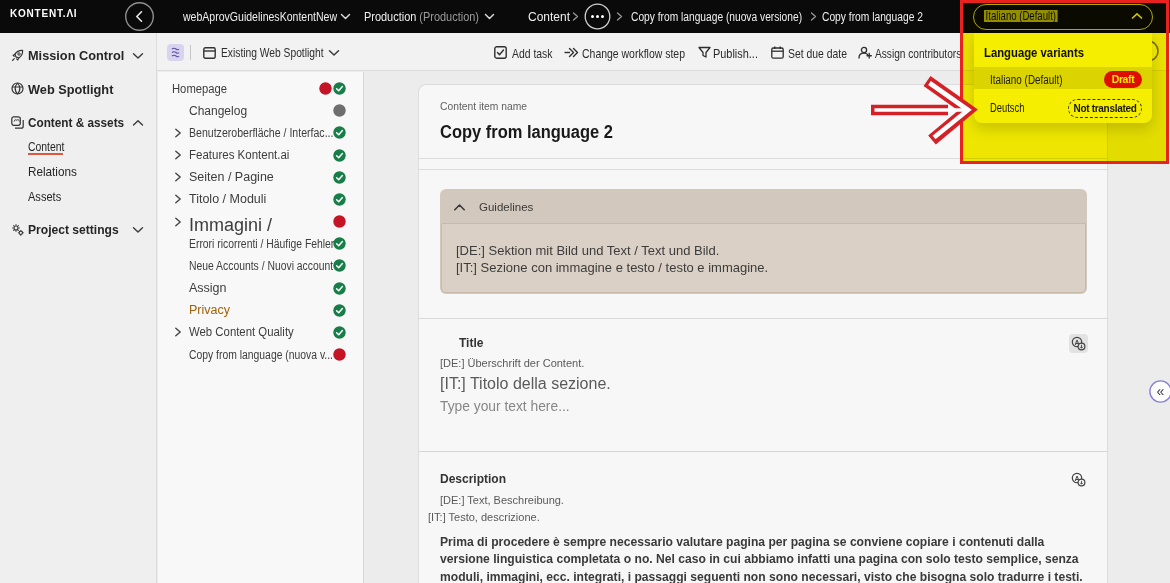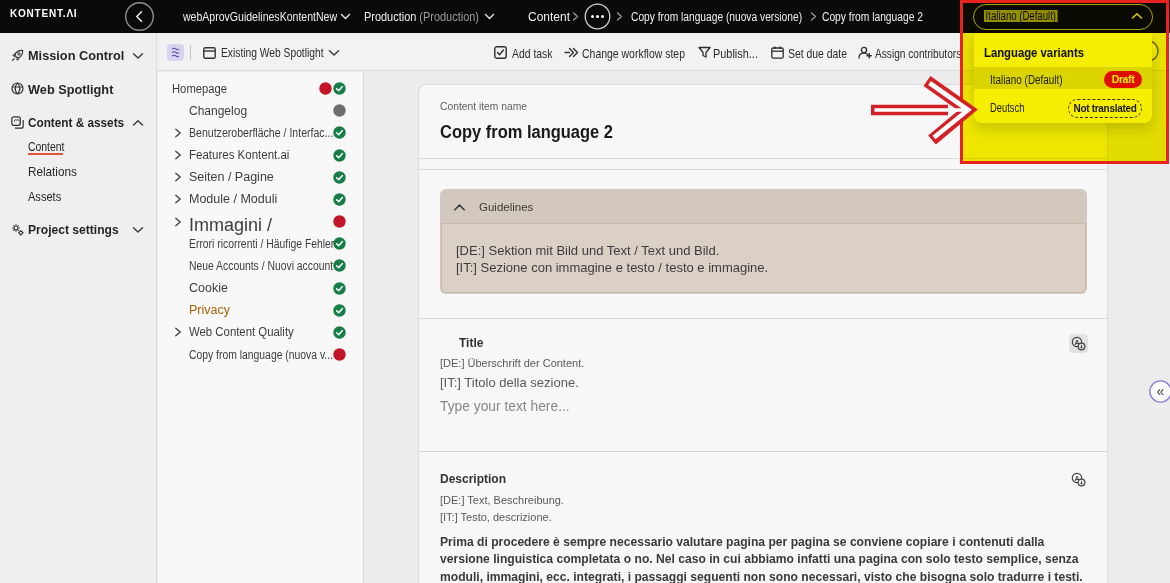--- a/index.html
+++ b/index.html
@@ -173,21 +173,21 @@
       <polyline points="1.8,1.2 6.2,5 1.8,8.8" fill="none" stroke="#444" stroke-width="1.4" stroke-linecap="round" stroke-linejoin="round"></polyline>
     </svg>
     <div class="abs row" style="left:189px;top:170.18px;font-size:12.5px;color:#3d3d3d;transform:scaleX(1);transform-origin:0 50%;">Seiten / Pagine</div>
     <svg class="abs" style="left:333px;top:170.68px" width="13" height="13" viewBox="0 0 13 13">
       <circle cx="6.5" cy="6.5" r="6.2" fill="#177e48"></circle>
       <polyline points="3.6,6.7 5.7,8.8 9.4,4.6" fill="none" stroke="#fff" stroke-width="1.5" stroke-linecap="round" stroke-linejoin="round"></polyline>
     </svg>
     <svg class="abs" style="left:174px;top:194.35000000000002px" width="8" height="10" viewBox="0 0 8 10">
       <polyline points="1.8,1.2 6.2,5 1.8,8.8" fill="none" stroke="#444" stroke-width="1.4" stroke-linecap="round" stroke-linejoin="round"></polyline>
     </svg>
-    <div class="abs row" style="left:189px;top:192.35000000000002px;font-size:12.5px;color:#3d3d3d;transform:scaleX(1);transform-origin:0 50%;">Module / Moduli</div>
+    <div class="abs row" style="left:189px;top:192.35000000000002px;font-size:12.5px;color:#3d3d3d;transform:scaleX(1);transform-origin:0 50%;">Titolo / Moduli</div>
     <svg class="abs" style="left:333px;top:192.85000000000002px" width="13" height="13" viewBox="0 0 13 13">
       <circle cx="6.5" cy="6.5" r="6.2" fill="#177e48"></circle>
       <polyline points="3.6,6.7 5.7,8.8 9.4,4.6" fill="none" stroke="#fff" stroke-width="1.5" stroke-linecap="round" stroke-linejoin="round"></polyline>
     </svg>
     <svg class="abs" style="left:174px;top:216.52px" width="8" height="10" viewBox="0 0 8 10">
       <polyline points="1.8,1.2 6.2,5 1.8,8.8" fill="none" stroke="#444" stroke-width="1.4" stroke-linecap="round" stroke-linejoin="round"></polyline>
     </svg>
     <div class="abs row" style="left:189px;top:214.52px;font-size:18px;color:#3d3d3d;transform:scaleX(1);transform-origin:0 50%;">Immagini /</div>
     <svg class="abs" style="left:333px;top:215.02px" width="13" height="13" viewBox="0 0 13 13">
       <circle cx="6.5" cy="6.5" r="6.2" fill="#c41425"></circle>
@@ -195,21 +195,21 @@
     <div class="abs row" style="left:189px;top:236.69px;font-size:12.5px;color:#3d3d3d;transform:scaleX(0.83);transform-origin:0 50%;">Errori ricorrenti / Häufige Fehler</div>
     <svg class="abs" style="left:333px;top:237.19px" width="13" height="13" viewBox="0 0 13 13">
       <circle cx="6.5" cy="6.5" r="6.2" fill="#177e48"></circle>
       <polyline points="3.6,6.7 5.7,8.8 9.4,4.6" fill="none" stroke="#fff" stroke-width="1.5" stroke-linecap="round" stroke-linejoin="round"></polyline>
     </svg>
     <div class="abs row" style="left:189px;top:258.86px;font-size:12.5px;color:#3d3d3d;transform:scaleX(0.83);transform-origin:0 50%;">Neue Accounts / Nuovi account</div>
     <svg class="abs" style="left:333px;top:259.36px" width="13" height="13" viewBox="0 0 13 13">
       <circle cx="6.5" cy="6.5" r="6.2" fill="#177e48"></circle>
       <polyline points="3.6,6.7 5.7,8.8 9.4,4.6" fill="none" stroke="#fff" stroke-width="1.5" stroke-linecap="round" stroke-linejoin="round"></polyline>
     </svg>
-    <div class="abs row" style="left:189px;top:281.03000000000003px;font-size:12.5px;color:#3d3d3d;transform:scaleX(1);transform-origin:0 50%;">Cookie</div>
+    <div class="abs row" style="left:189px;top:281.03000000000003px;font-size:12.5px;color:#3d3d3d;transform:scaleX(1);transform-origin:0 50%;">Assign</div>
     <svg class="abs" style="left:333px;top:281.53000000000003px" width="13" height="13" viewBox="0 0 13 13">
       <circle cx="6.5" cy="6.5" r="6.2" fill="#177e48"></circle>
       <polyline points="3.6,6.7 5.7,8.8 9.4,4.6" fill="none" stroke="#fff" stroke-width="1.5" stroke-linecap="round" stroke-linejoin="round"></polyline>
     </svg>
     <div class="abs row" style="left:189px;top:303.20000000000005px;font-size:12.5px;color:#a16207;transform:scaleX(1);transform-origin:0 50%;">Privacy</div>
     <svg class="abs" style="left:333px;top:303.70000000000005px" width="13" height="13" viewBox="0 0 13 13">
       <circle cx="6.5" cy="6.5" r="6.2" fill="#177e48"></circle>
       <polyline points="3.6,6.7 5.7,8.8 9.4,4.6" fill="none" stroke="#fff" stroke-width="1.5" stroke-linecap="round" stroke-linejoin="round"></polyline>
     </svg>
     <svg class="abs" style="left:174px;top:327.37px" width="8" height="10" viewBox="0 0 8 10">
@@ -237,34 +237,34 @@
 <div class="abs" style="left:440px;top:189px;width:647px;height:105px;background:#d3c8bd;border-radius:6px;"></div>
 <svg class="abs" style="left:453px;top:203px" width="13" height="9" viewBox="0 0 13 9">
     <polyline points="1.8,6.8 6.5,2 11.2,6.8" fill="none" stroke="#3a3a3a" stroke-width="1.6" stroke-linecap="round" stroke-linejoin="round"></polyline>
   </svg>
 <div class="abs row" style="left:479px;top:201px;font-size:11.5px;font-weight:500;color:#3a3a3a;">Guidelines</div>
 <div class="abs" style="left:441px;top:223px;width:645px;height:70px;background:#dbd0c5;border:1px solid #c7baac;border-radius:0 0 5px 5px;"></div>
 <div class="abs" style="left:456px;top:242px;font-size:13px;color:#3c3c3c;line-height:17px;">[DE:] Sektion mit Bild und Text / Text und Bild.<br>[IT:] Sezione con immagine e testo / testo e immagine.</div>
 
 <div class="abs row" style="left:459px;top:336px;font-size:12px;font-weight:700;color:#333;">Title</div>
 <div class="abs row" style="left:440px;top:357px;font-size:11px;color:#5a5a5a;">[DE:] Überschrift der Content.</div>
-<div class="abs row" style="left:440px;top:375px;font-size:13px;color:#5a5a5a;">[IT:] Titolo della sezione.</div>
+<div class="abs row" style="left:440px;top:375px;font-size:16px;color:#5a5a5a;">[IT:] Titolo della sezione.</div>
 <div class="abs row" style="left:440px;top:397px;font-size:15px;color:#878787;transform:scaleX(0.92);transform-origin:0 50%;">Type your text here...</div>
 <div class="abs" style="left:1069px;top:334px;width:19px;height:19px;background:#e2e2e2;border-radius:4px;"></div>
 <svg class="abs" style="left:1071px;top:336px" width="15" height="15" viewBox="0 0 15 15">
   <circle cx="6" cy="6" r="4.7" fill="none" stroke="#444" stroke-width="1.2"></circle>
   <text x="6" y="8.6" font-size="7" font-weight="700" fill="#444" text-anchor="middle" font-family="Liberation Sans">A</text>
   <circle cx="10.5" cy="10.5" r="3.4" fill="#e2e2e2" stroke="#444" stroke-width="1.2"></circle>
   <path d="M10.5,8.8 L10.5,12 M9.2,10.8 L10.5,12.2 L11.8,10.8" fill="none" stroke="#444" stroke-width="0.9"></path>
 </svg>
 <div class="abs" style="left:419px;top:451px;width:688px;height:1px;background:#d6d6d6;"></div>
 
 <div class="abs row" style="left:440px;top:472px;font-size:12px;font-weight:700;color:#333;">Description</div>
 <div class="abs row" style="left:440px;top:494px;font-size:11px;color:#5a5a5a;">[DE:] Text, Beschreibung.</div>
-<div class="abs row" style="left:440px;top:511px;font-size:11px;color:#5a5a5a;">[IT:] Testo, descrizione.</div>
+<div class="abs row" style="left:428px;top:511px;font-size:11px;color:#5a5a5a;">[IT:] Testo, descrizione.</div>
 <div class="abs" style="left:440px;top:533px;font-size:13.5px;font-weight:600;color:#3a3a3a;line-height:17.3px;white-space:nowrap;transform:scaleX(0.897);transform-origin:0 0;">Prima di procedere è sempre necessario valutare pagina per pagina se conviene copiare i contenuti dalla<br>versione linguistica completata o no. Nel caso in cui abbiamo infatti una pagina con solo testo semplice, senza<br>moduli, immagini, ecc. integrati, i passaggi seguenti non sono necessari, visto che bisogna solo tradurre i testi.</div>
 <svg class="abs" style="left:1071px;top:472px" width="15" height="15" viewBox="0 0 15 15">
   <circle cx="6" cy="6" r="4.7" fill="none" stroke="#444" stroke-width="1.2"></circle>
   <text x="6" y="8.6" font-size="7" font-weight="700" fill="#444" text-anchor="middle" font-family="Liberation Sans">A</text>
   <circle cx="10.5" cy="10.5" r="3.4" fill="#f7f7f7" stroke="#444" stroke-width="1.2"></circle>
   <path d="M10.5,8.8 L10.5,12 M9.2,10.8 L10.5,12.2 L11.8,10.8" fill="none" stroke="#444" stroke-width="0.9"></path>
 </svg>
 
 <svg class="abs" style="left:1137px;top:40px" width="22" height="22" viewBox="0 0 22 22">
   <circle cx="11" cy="11" r="10" fill="#fdfdfd" stroke="#7b71cc" stroke-width="1.5"></circle>

